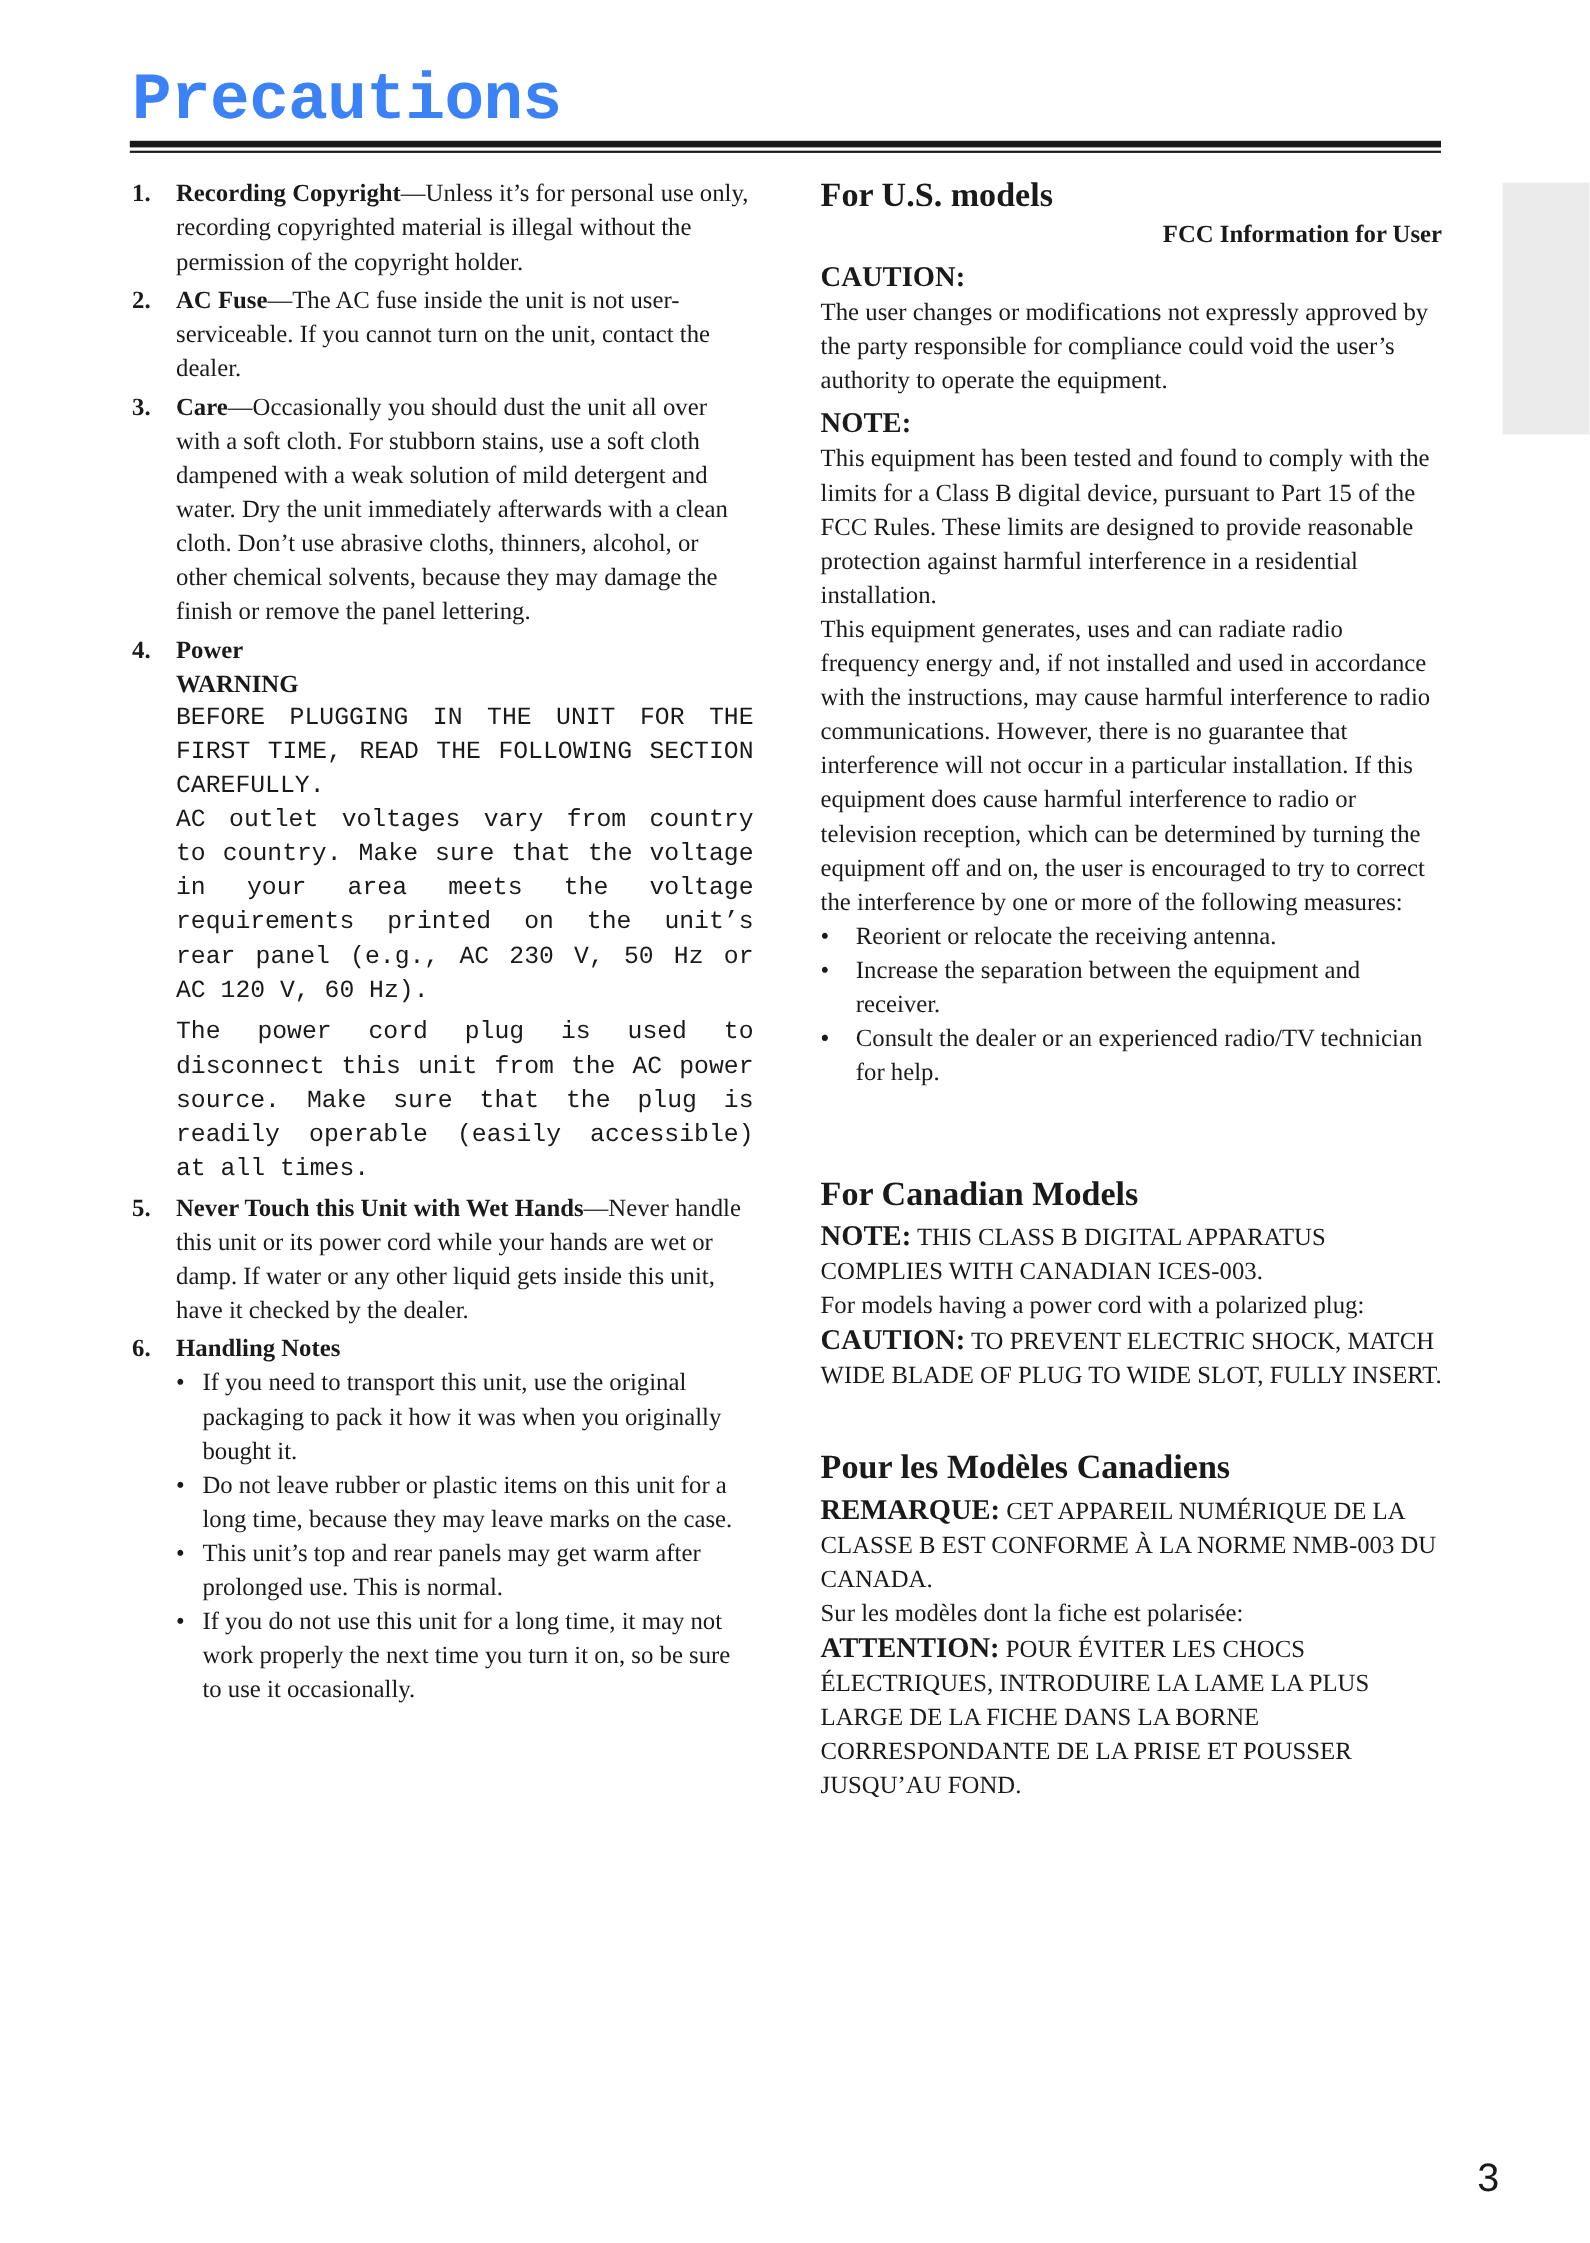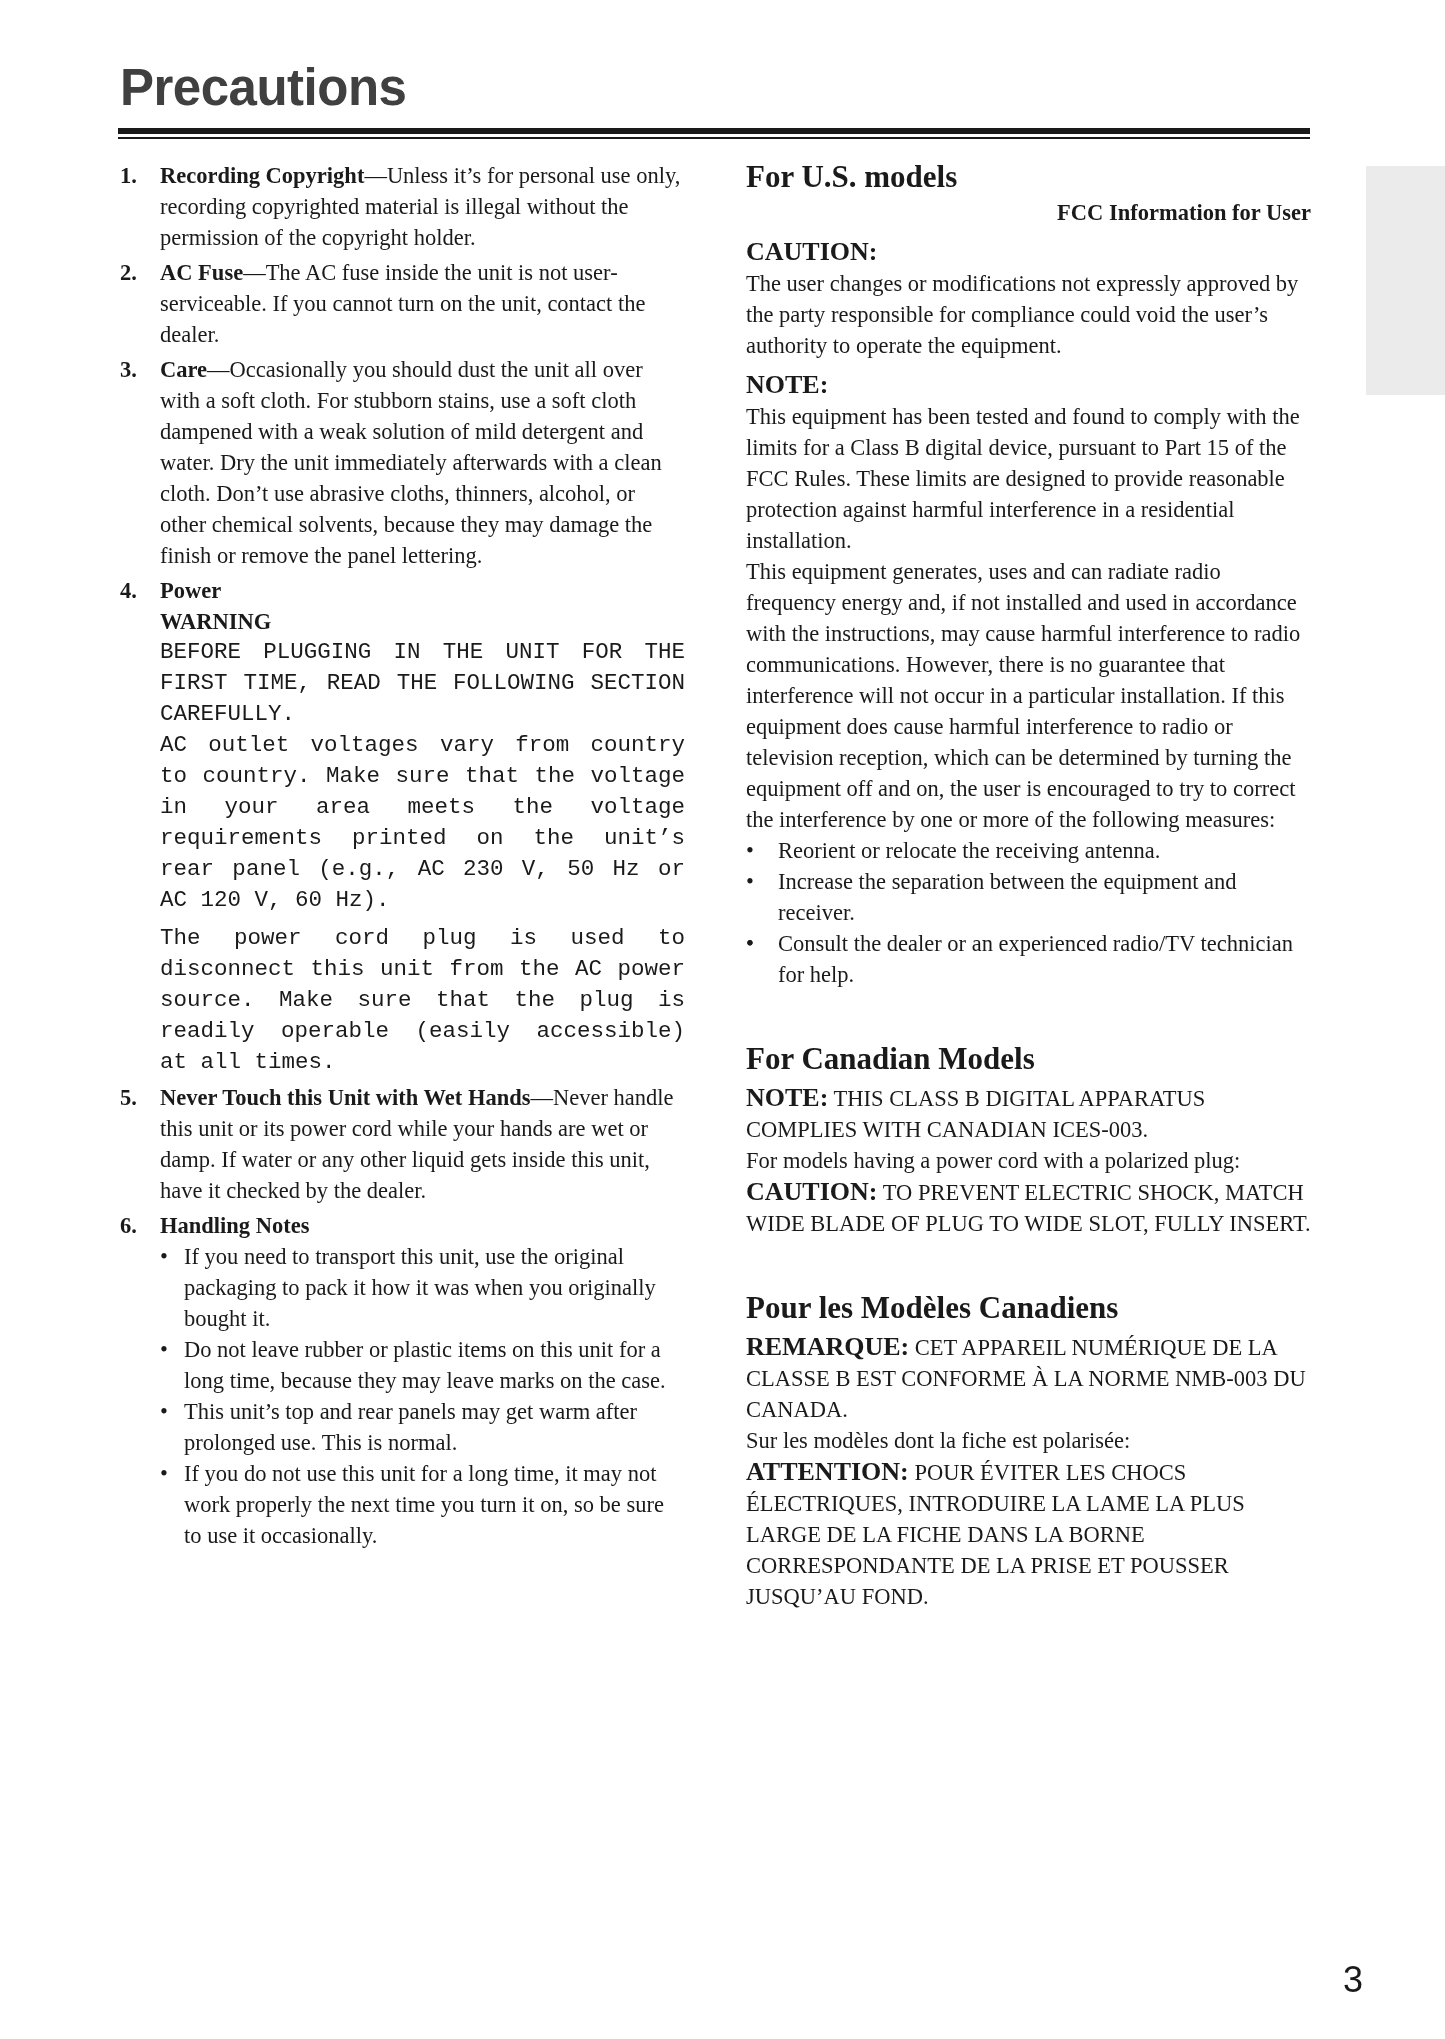--- a/index.html
+++ b/index.html
@@ -3,23 +3,23 @@
   <meta charset="utf-8">
   <style>
     html, body { margin: 0; padding: 0; background: #ffffff; }
     body {
       width: 1445px; height: 2039px; position: relative; overflow: hidden;
       color: #1a1a1a;
       font-family: "Liberation Serif", "DejaVu Serif", serif;
     }
     .page-title {
       position: absolute; left: 120px; top: 62px; margin: 0;
-      font-family: Liberation Sans, sans-serif;
-      font-weight: bold; font-size: 51px; letter-spacing: -0.5px; line-height: 1;
-      color: #404040;
+      font-family: Liberation Mono, monospace;
+      font-weight: bold; font-size: 60px; letter-spacing: -0.5px; line-height: 1;
+      color: #3b82f6;
     }
     .title-rule {
       position: absolute; left: 118px; top: 128px; width: 1192px;
     }
     .title-rule .thick { height: 6px; background: #1a1a1a; }
     .title-rule .gap { height: 3px; }
     .title-rule .thin { height: 2px; background: #1a1a1a; }
     .side-tab {
       position: absolute; left: 1366px; top: 166px; width: 79px; height: 229px;
       background: #ebebeb;
@@ -118,21 +118,21 @@
     <div>This equipment has been tested and found to comply with the limits for a Class B digital device, pursuant to Part 15 of the FCC Rules. These limits are designed to provide reasonable protection against harmful interference in a residential installation.</div>
     <div>This equipment generates, uses and can radiate radio frequency energy and, if not installed and used in accordance with the instructions, may cause harmful interference to radio communications. However, there is no guarantee that interference will not occur in a particular installation. If this equipment does cause harmful interference to radio or television reception, which can be determined by turning the equipment off and on, the user is encouraged to try to correct the interference by one or more of the following measures:</div>
     <ul class="bullets wide">
       <li><span class="dot">•</span><span>Reorient or relocate the receiving antenna.</span></li>
       <li><span class="dot">•</span><span>Increase the separation between the equipment and receiver.</span></li>
       <li><span class="dot">•</span></li>
       <li><span class="dot">•</span><span>Consult the dealer or an experienced radio/TV technician for help.</span></li>
     </ul>
   </section>
 
-  <section style="margin-top:50px">
+  <section style="margin-top:76px">
     <h2 class="sec">For Canadian Models</h2>
     <div style="margin-top:4px">
       <span class="lead-b">NOTE:</span><span> THIS CLASS B DIGITAL APPARATUS COMPLIES WITH CANADIAN ICES-003.</span>
     </div>
     <div>For models having a power cord with a polarized plug:</div>
     <div>
       <span class="lead-b">CAUTION:</span><span> TO PREVENT ELECTRIC SHOCK, MATCH WIDE BLADE OF PLUG TO WIDE SLOT, FULLY INSERT.</span>
     </div>
   </section>
 

